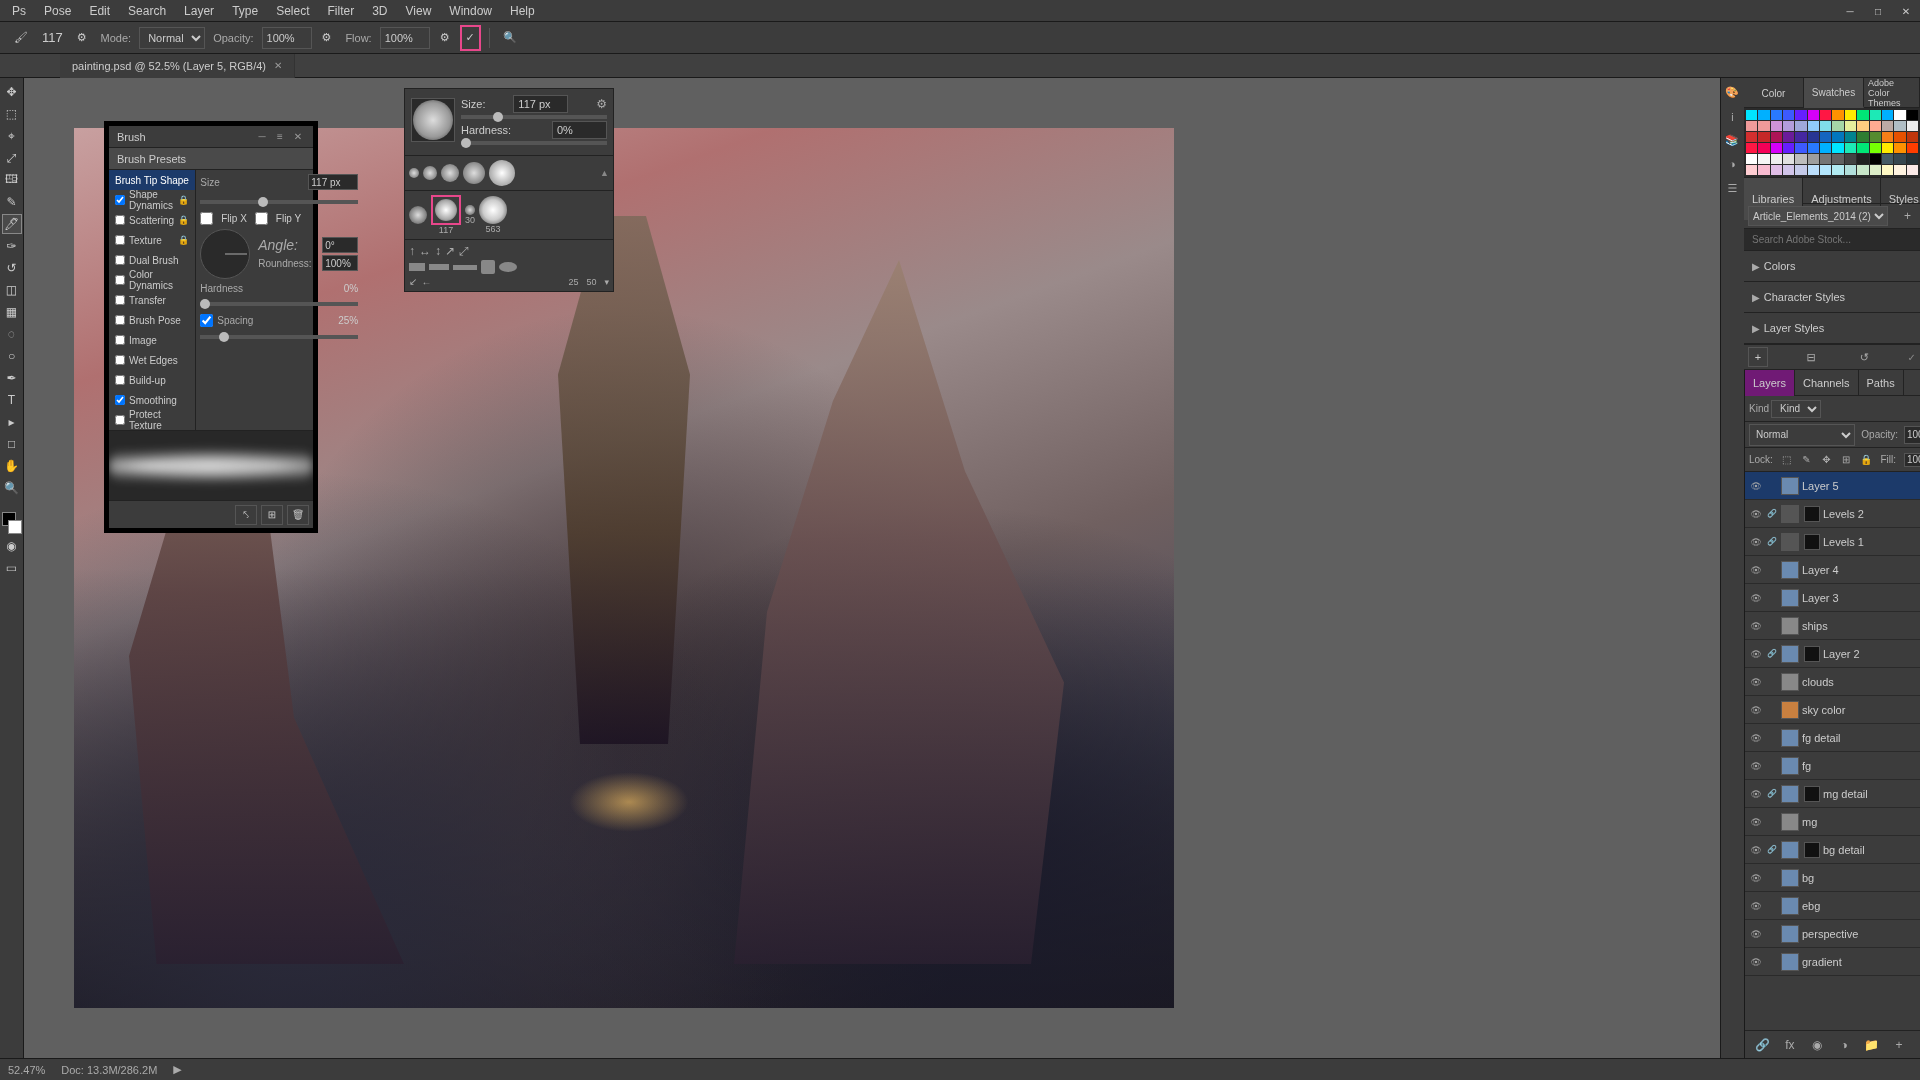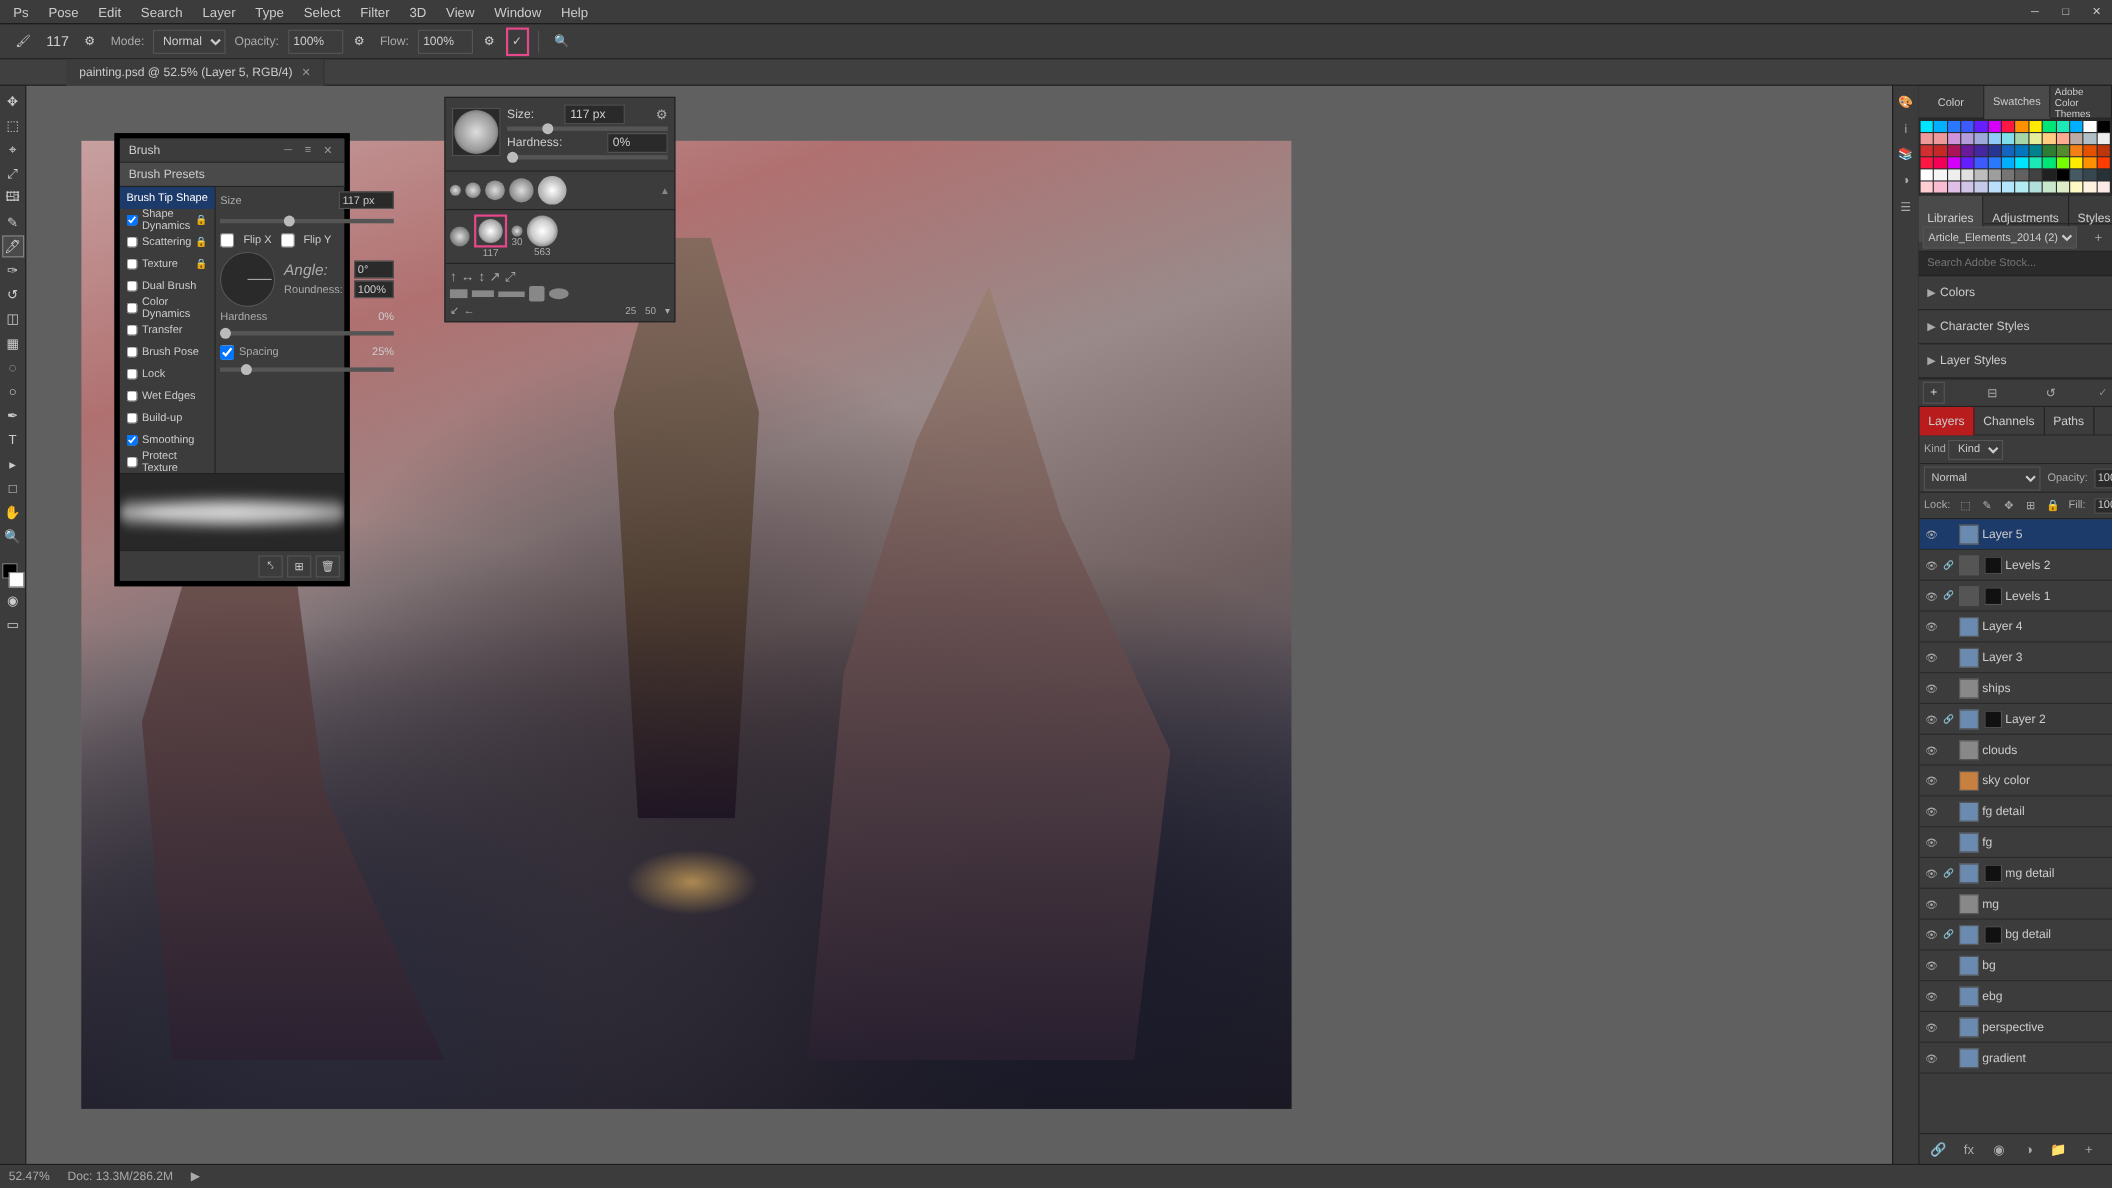--- a/index.html
+++ b/index.html
@@ -520,21 +520,21 @@
     .layers-tab {
       padding: 0 8px;
       height: 26px;
       display: flex;
       align-items: center;
       font-size: 11px;
       color: #ccc;
       cursor: pointer;
       border-right: 1px solid #222;
     }
-    .layers-tab.active { background: #b91c1c; }
+    .layers-tab.active { background: #701a75; }
     .layers-toolbar {
       height: 26px;
       background: #3c3c3c;
       border-bottom: 1px solid #222;
       display: flex;
       align-items: center;
       padding: 0 4px;
       gap: 2px;
     }
     .layer-tool-btn {
@@ -839,21 +839,21 @@
           <div class="brush-option-item">
             <input type="checkbox" style="">
             <span>Transfer</span>
           </div>
           <div class="brush-option-item">
             <input type="checkbox" style="">
             <span>Brush Pose</span>
           </div>
           <div class="brush-option-item">
             <input type="checkbox" style="">
-            <span>Lock</span>
+            <span>Image</span>
           </div>
           <div class="brush-option-item">
             <input type="checkbox" style="">
             <span>Wet Edges</span>
           </div>
           <div class="brush-option-item">
             <input type="checkbox" style="">
             <span>Build-up</span>
           </div>
           <div class="brush-option-item">

